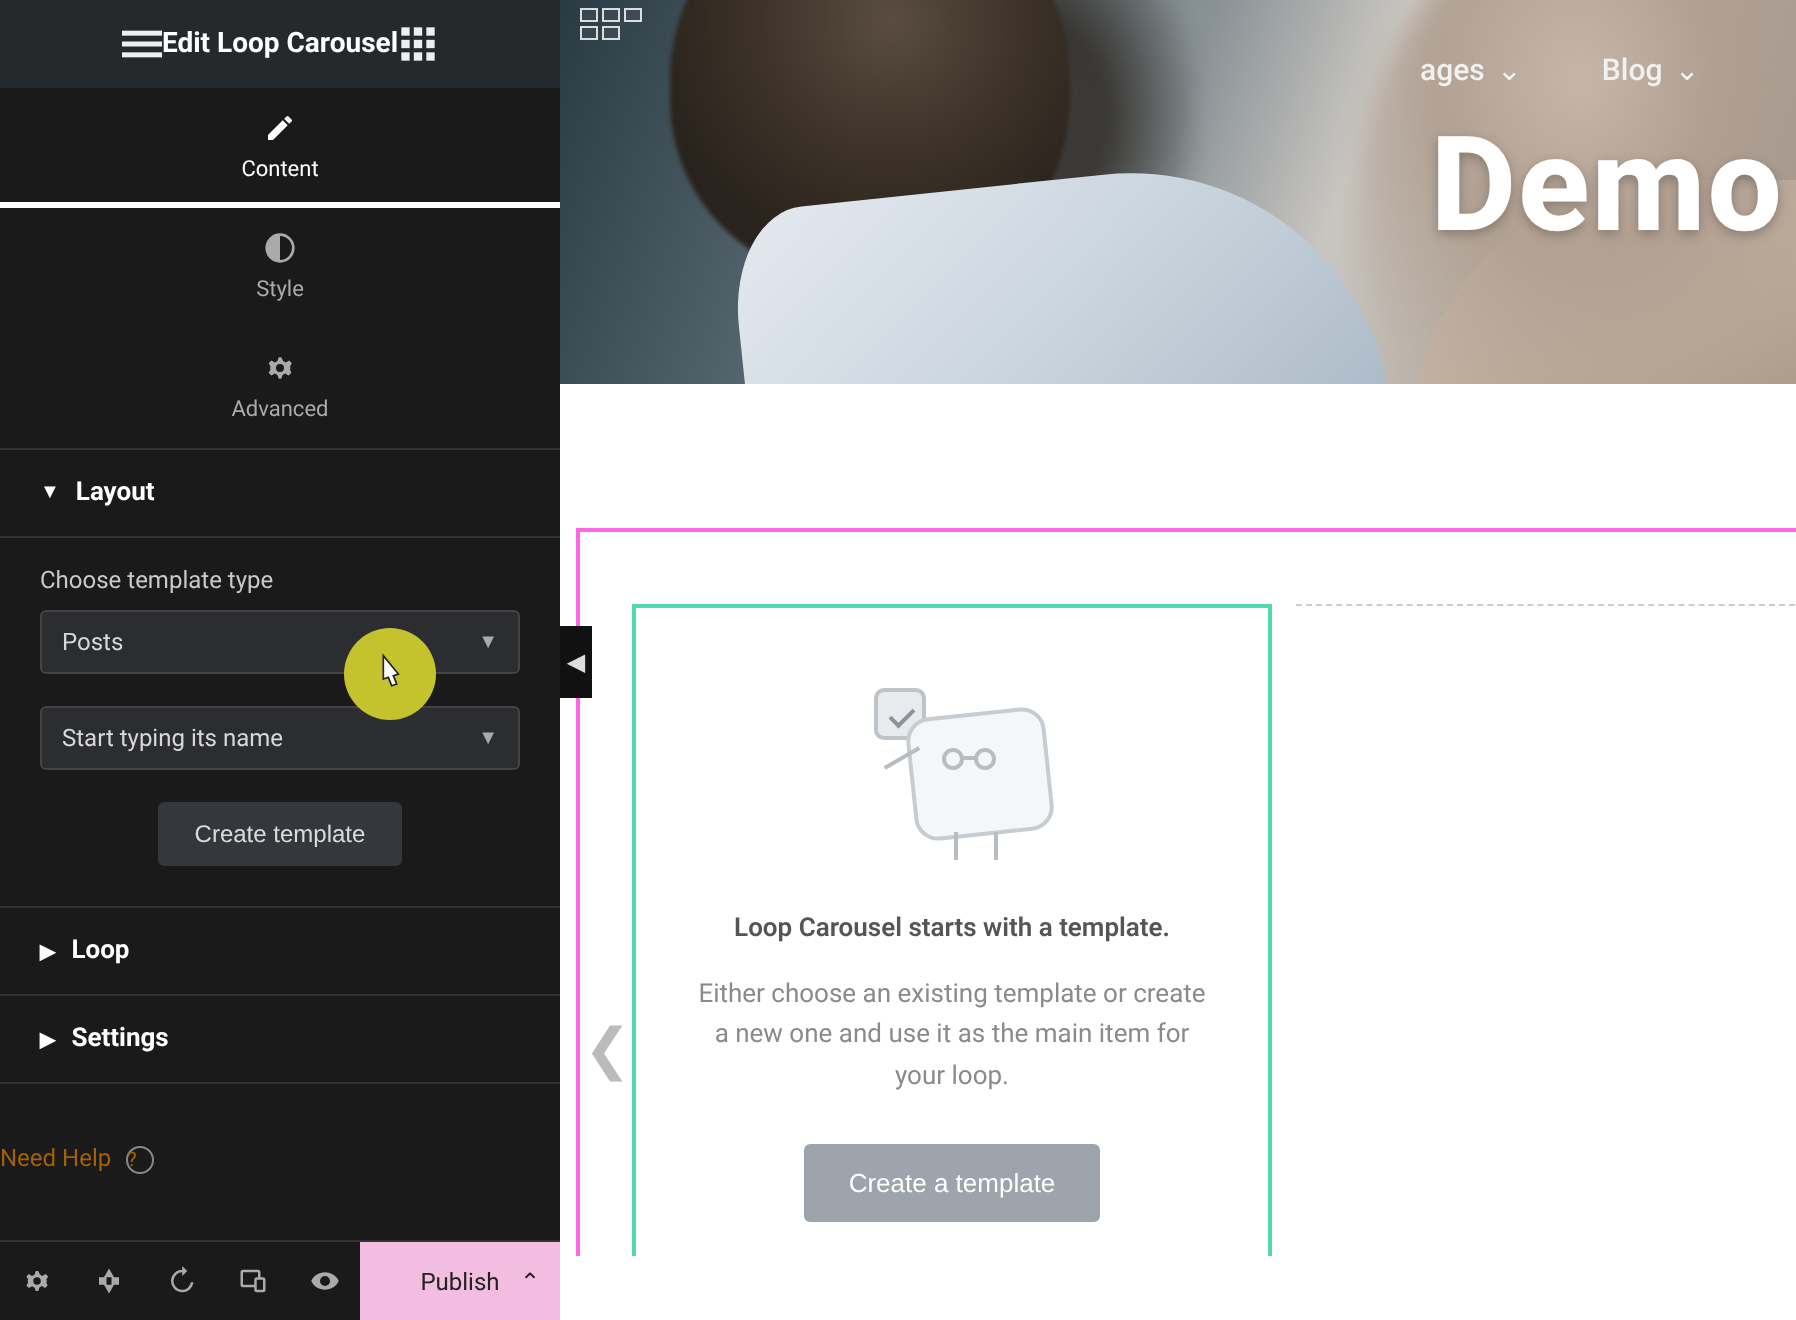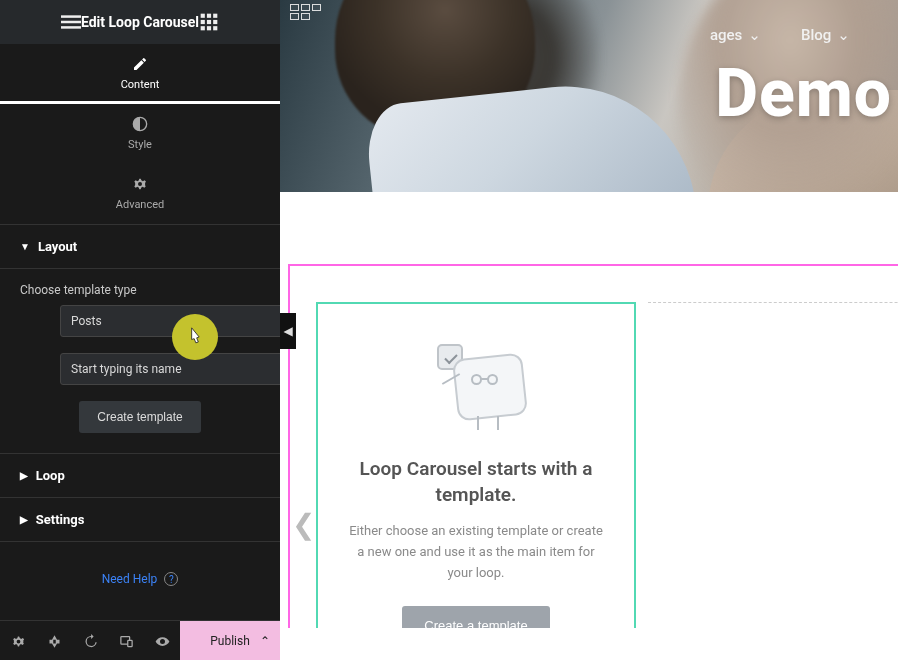--- a/index.html
+++ b/index.html
@@ -19,29 +19,29 @@
 .tab-icon { display: block; margin: 0 auto 6px; width: 16px; height: 16px; }
 .tab-icon svg { fill: currentColor; width: 16px; height: 16px; }
 
 .panel-body { flex: 1; overflow-y: auto; }
 
 .section-header { display: flex; align-items: center; padding: 14px 20px; font-size: 13px; font-weight: 700; color: #fff; cursor: pointer; border-bottom: 1px solid #333; }
 .section-header .caret { margin-right: 8px; font-size: 10px; }
 
 .section-content { padding: 14px 20px 20px; }
 .field-label { font-size: 12px; color: #c9c9c9; margin-bottom: 8px; display: block; }
-.select-box { width: 100%; background: #2b2d30; border: 1px solid #444; border-radius: 3px; padding: 8px 10px; color: #d8d8d8; font-size: 12px; display: flex; justify-content: space-between; align-items: center; cursor: pointer; margin-bottom: 16px; margin-left: 40px; }
+.select-box { width: 100%; background: #2b2d30; border: 1px solid #444; border-radius: 3px; padding: 8px 10px; color: #d8d8d8; font-size: 12px; display: flex; justify-content: space-between; align-items: center; cursor: pointer; margin-bottom: 16px; }
 .select-box .chev { font-size: 10px; color: #aaa; }
 
 .create-template-btn { display: block; margin: 6px auto 0; background: #34383c; border: none; color: #dcdcdc; font-size: 12px; padding: 9px 18px; border-radius: 3px; cursor: pointer; }
 
 .collapsed-section { display: flex; align-items: center; padding: 14px 20px; font-size: 13px; font-weight: 700; color: #fff; cursor: pointer; border-top: 1px solid #333; border-bottom: 1px solid #333; }
 .collapsed-section .caret { margin-right: 8px; font-size: 10px; }
 
-.need-help { text-align: center; padding: 30px 0; font-size: 12px; color: #3b82f6; cursor: pointer; }
+.need-help { padding: 30px 0; font-size: 12px; color: #a16207; cursor: pointer; }
 .need-help .q { display: inline-block; border: 1px solid #888; border-radius: 50%; width: 14px; height: 14px; line-height: 13px; font-size: 10px; margin-left: 4px; }
 
 .sidebar-footer { display: flex; align-items: center; background: #1a1a1a; border-top: 1px solid #333; height: 40px; }
 .footer-icon { width: 36px; text-align: center; color: #aaa; cursor: pointer; font-size: 14px; }
 .footer-icon svg { width: 15px; height: 15px; fill: #aaa; vertical-align: middle; }
 .publish-btn { flex: 1; background: #f3bde1; color: #222; font-size: 12px; height: 100%; display: flex; align-items: center; justify-content: center; cursor: pointer; position: relative; }
 .publish-caret { position: absolute; right: 10px; font-size: 12px; }
 
 
 .main { flex: 1; position: relative; background: #fff; height: 628px; overflow: hidden; }
@@ -57,21 +57,21 @@
 .hero-widget .r { position: absolute; border: 1px solid #eee; background: rgba(255,255,255,.05); }
 .hero-nav { position: absolute; top: 26px; left: 430px; display: flex; gap: 40px; color: #f1f1f1; font-size: 15px; font-weight: 500; }
 .hero-nav-item { display: flex; align-items: center; gap: 6px; cursor: pointer; }
 .hero-title { position: absolute; right: 6px; bottom: 60px; font-size: 66px; font-weight: 800; color: #fff; letter-spacing: 1px; text-shadow: 0 2px 6px rgba(0,0,0,.25); }
 
 .preview-area { position: relative; background: #fff; padding: 70px 0 0 34px; height: calc(660px - 192px); }
 .pink-frame { position: absolute; left: 8px; top: 72px; right: -2px; bottom: -2px; border: 2px solid #ff66e6; border-right: none; border-bottom: none; }
 .card { position: absolute; left: 36px; top: 110px; width: 320px; border: 2px solid #52d9b3; background: #fff; text-align: center; padding: 30px 20px 36px; }
 .card2 { position: absolute; left: 368px; top: 110px; width: 320px; height: 360px; border: 1px dashed #ccc; border-left: none; background:#fff; }
 .card-ill { width: 130px; height: 100px; margin: 4px auto 18px; position: relative; }
-.card-title { font-size: 19px; font-weight: 600; color: #555; line-height: 1.35; margin-bottom: 14px; }
+.card-title { font-size: 13px; font-weight: 600; color: #555; line-height: 1.35; margin-bottom: 14px; }
 .card-sub { font-size: 13px; color: #8a8a8a; line-height: 1.6; margin: 0 10px 22px; }
 .card-btn { background: #9ea4ab; color: #fff; border: none; padding: 12px 22px; font-size: 13px; border-radius: 3px; cursor: pointer; }
 .car-prev { position: absolute; left: 12px; top: 316px; color: #bbb; font-size: 28px; cursor: pointer; }
 
 
 .collapse-handle { position: absolute; left: 280px; top: 313px; width: 16px; height: 36px; background: #111; color: #ddd; display: flex; align-items: center; justify-content: center; font-size: 12px; cursor: pointer; z-index: 50; }
 
 
 .cursor-spot { position: absolute; left: 172px; top: 314px; width: 46px; height: 46px; background: #c4c22d; border-radius: 50%; z-index: 60; display: flex; align-items: center; justify-content: center; }
 .cursor-spot svg { width: 20px; height: 22px; }

